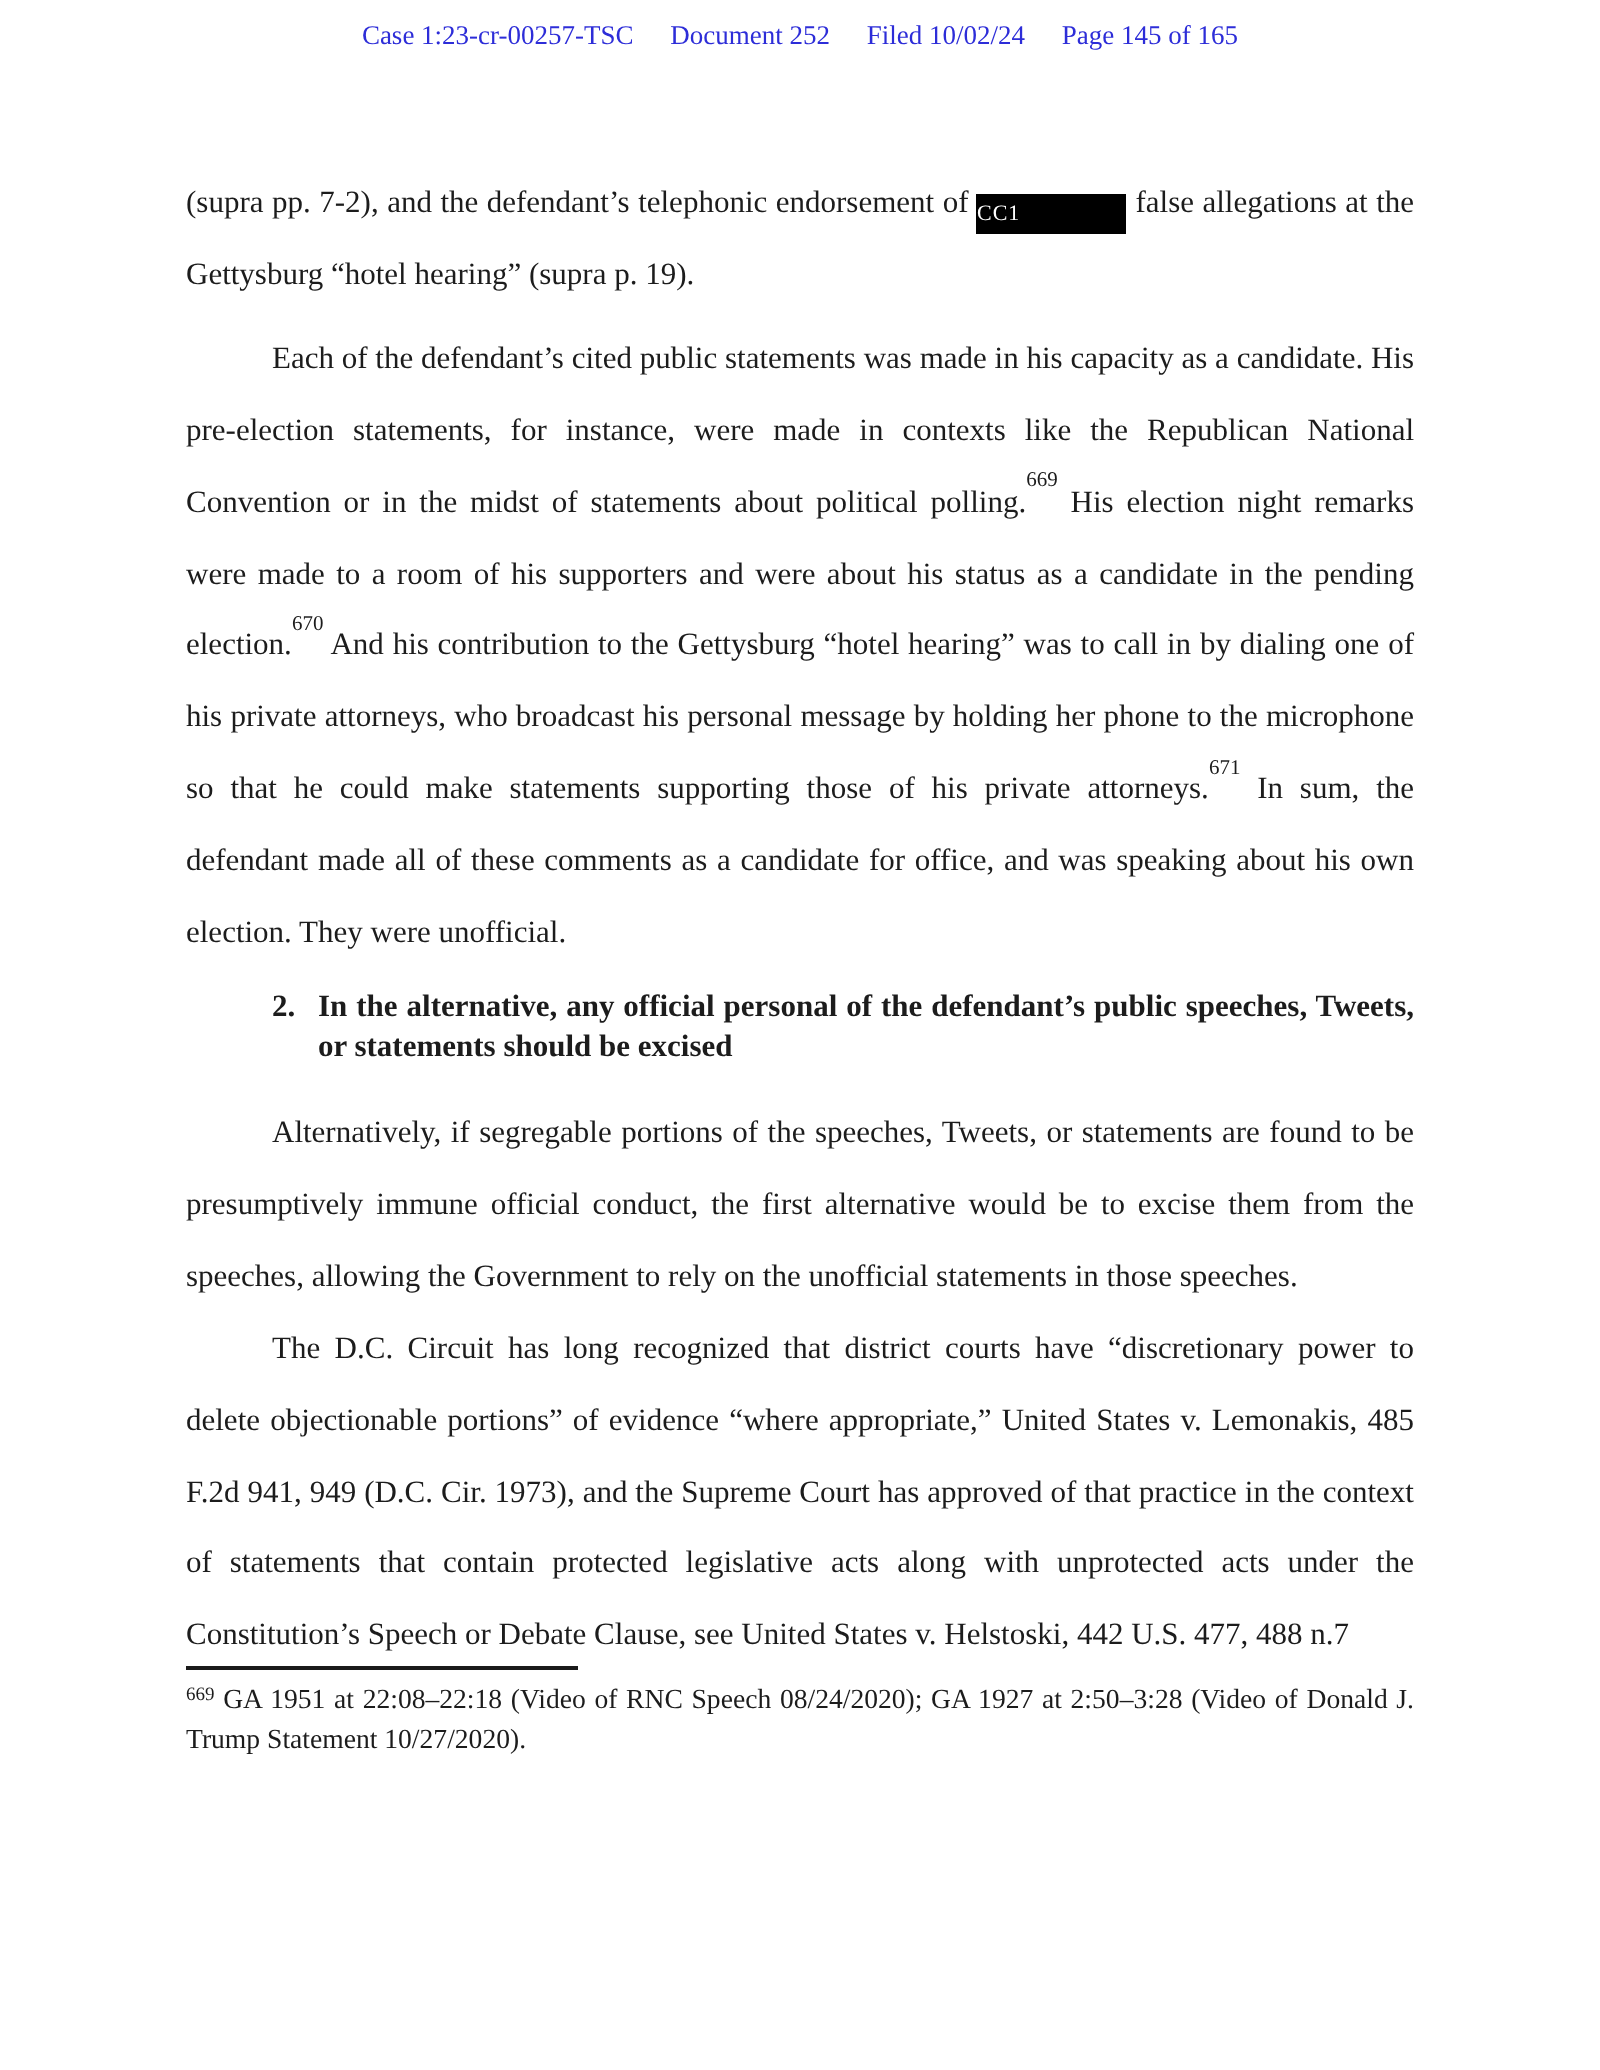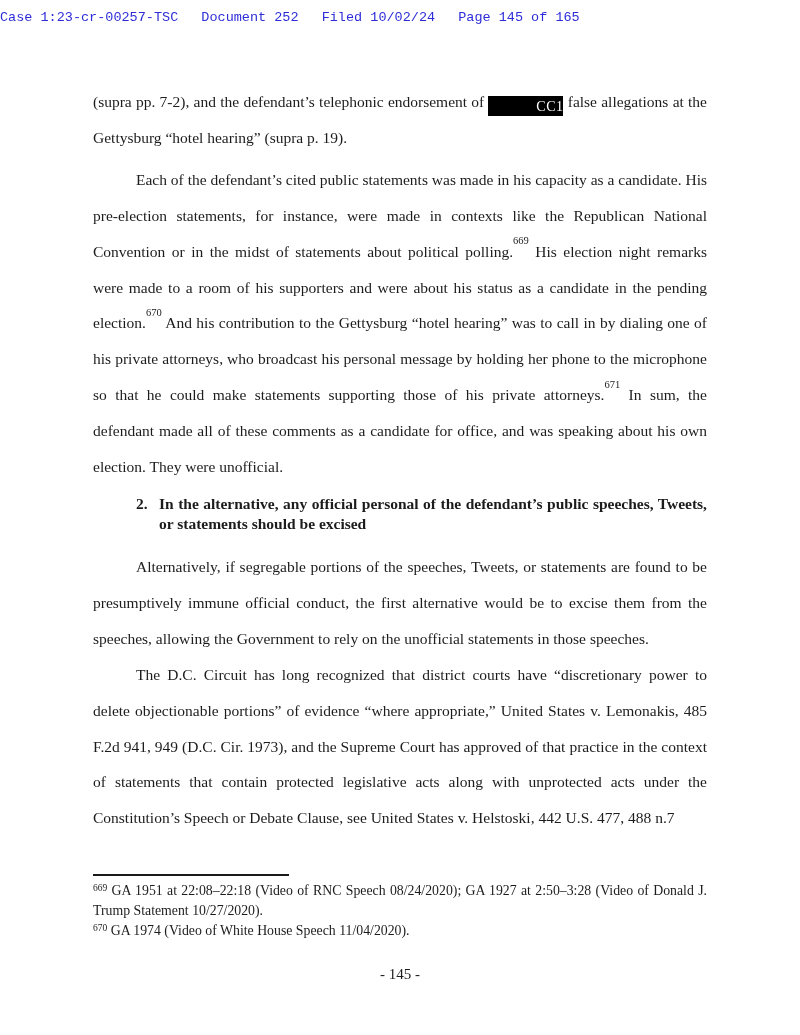--- a/index.html
+++ b/index.html
@@ -19,21 +19,22 @@
     font-family: "Liberation Serif", "DejaVu Serif", serif;
     color: var(--text);
     overflow: hidden;
   }
   
   .stamp {
     position: absolute;
     top: 10px;
     left: 0;
     width: 100%;
-    font-family: Liberation Mono, monospace;
+    text-align: center;
+    font-family: Liberation Serif, serif;
     font-size: 13.5px;
     color: var(--stamp-blue);
     white-space: nowrap;
   }
   .stamp span { display: inline-block; }
   .stamp span + span { margin-left: 15px; }
 
   
   .content {
     position: absolute;
@@ -55,43 +56,43 @@
     top: -6.5px;
     line-height: 0;
   }
   .redaction {
     display: inline-block;
     width: 75px;
     height: 20px;
     line-height: 21px;
     background: var(--redaction-bg);
     color: var(--redaction-text);
-    text-align: right;
+    text-align: left;
     text-indent: 0;
-    font-size: 14px;
+    font-size: 11px;
     vertical-align: -4px;
     letter-spacing: 0.5px;
   }
 
   
   .heading {
     display: flex;
     margin: 9px 0 14px 43px;
     font-weight: bold;
     font-size: 15.5px;
     line-height: 20.5px;
   }
   .heading .hnum { flex: 0 0 23px; }
   .heading .htext { flex: 1 1 auto; text-align: justify; }
 
   
   .footnotes {
     position: absolute;
     left: 93px;
-    top: 874px;
+    top: 833px;
     width: 614px;
     font-size: 13.8px;
     line-height: 19.5px;
     text-align: justify;
   }
   .fn-rule {
     width: 196px;
     border-top: 2.5px solid #1a1a1a;
     margin-bottom: 5px;
   }
@@ -138,18 +139,16 @@
 
     <p class="body-p"><span>Alternatively, if segregable portions of the speeches, Tweets, or statements are found to be presumptively immune official conduct, the first alternative would be to excise them from the speeches, allowing the Government to rely on the unofficial statements in those speeches.</span></p>
 
     <p class="body-p"><span>The D.C. Circuit has long recognized that district courts have “discretionary power to delete objectionable portions” of evidence “where appropriate,” </span><span class="ital">United States v. Lemonakis</span><span>, 485 F.2d 941, 949 (D.C. Cir. 1973), and the Supreme Court has approved of that practice in the context of statements that contain protected legislative acts along with unprotected acts under the Constitution’s Speech or Debate Clause, </span><span class="ital">see United States v. Helstoski</span><span>, 442 U.S. 477, 488 n.7</span></p>
 
   </div>
 
   <div class="footnotes">
     <div class="fn-rule"></div>
     <p class="footnote"><sup>669</sup><span> GA 1951 at 22:08–22:18 (Video of RNC Speech 08/24/2020); GA 1927 at 2:50–3:28 (Video of Donald J. Trump Statement 10/27/2020).</span></p>
-    <p class="footnote"><sup>670</sup><span> GA 1974 (Video of White House Speech 11/04/2020).</span></p>
   </div>
 
-  <div class="pageno">- 145 -</div>
 
 </div>
 
 </body></html>

